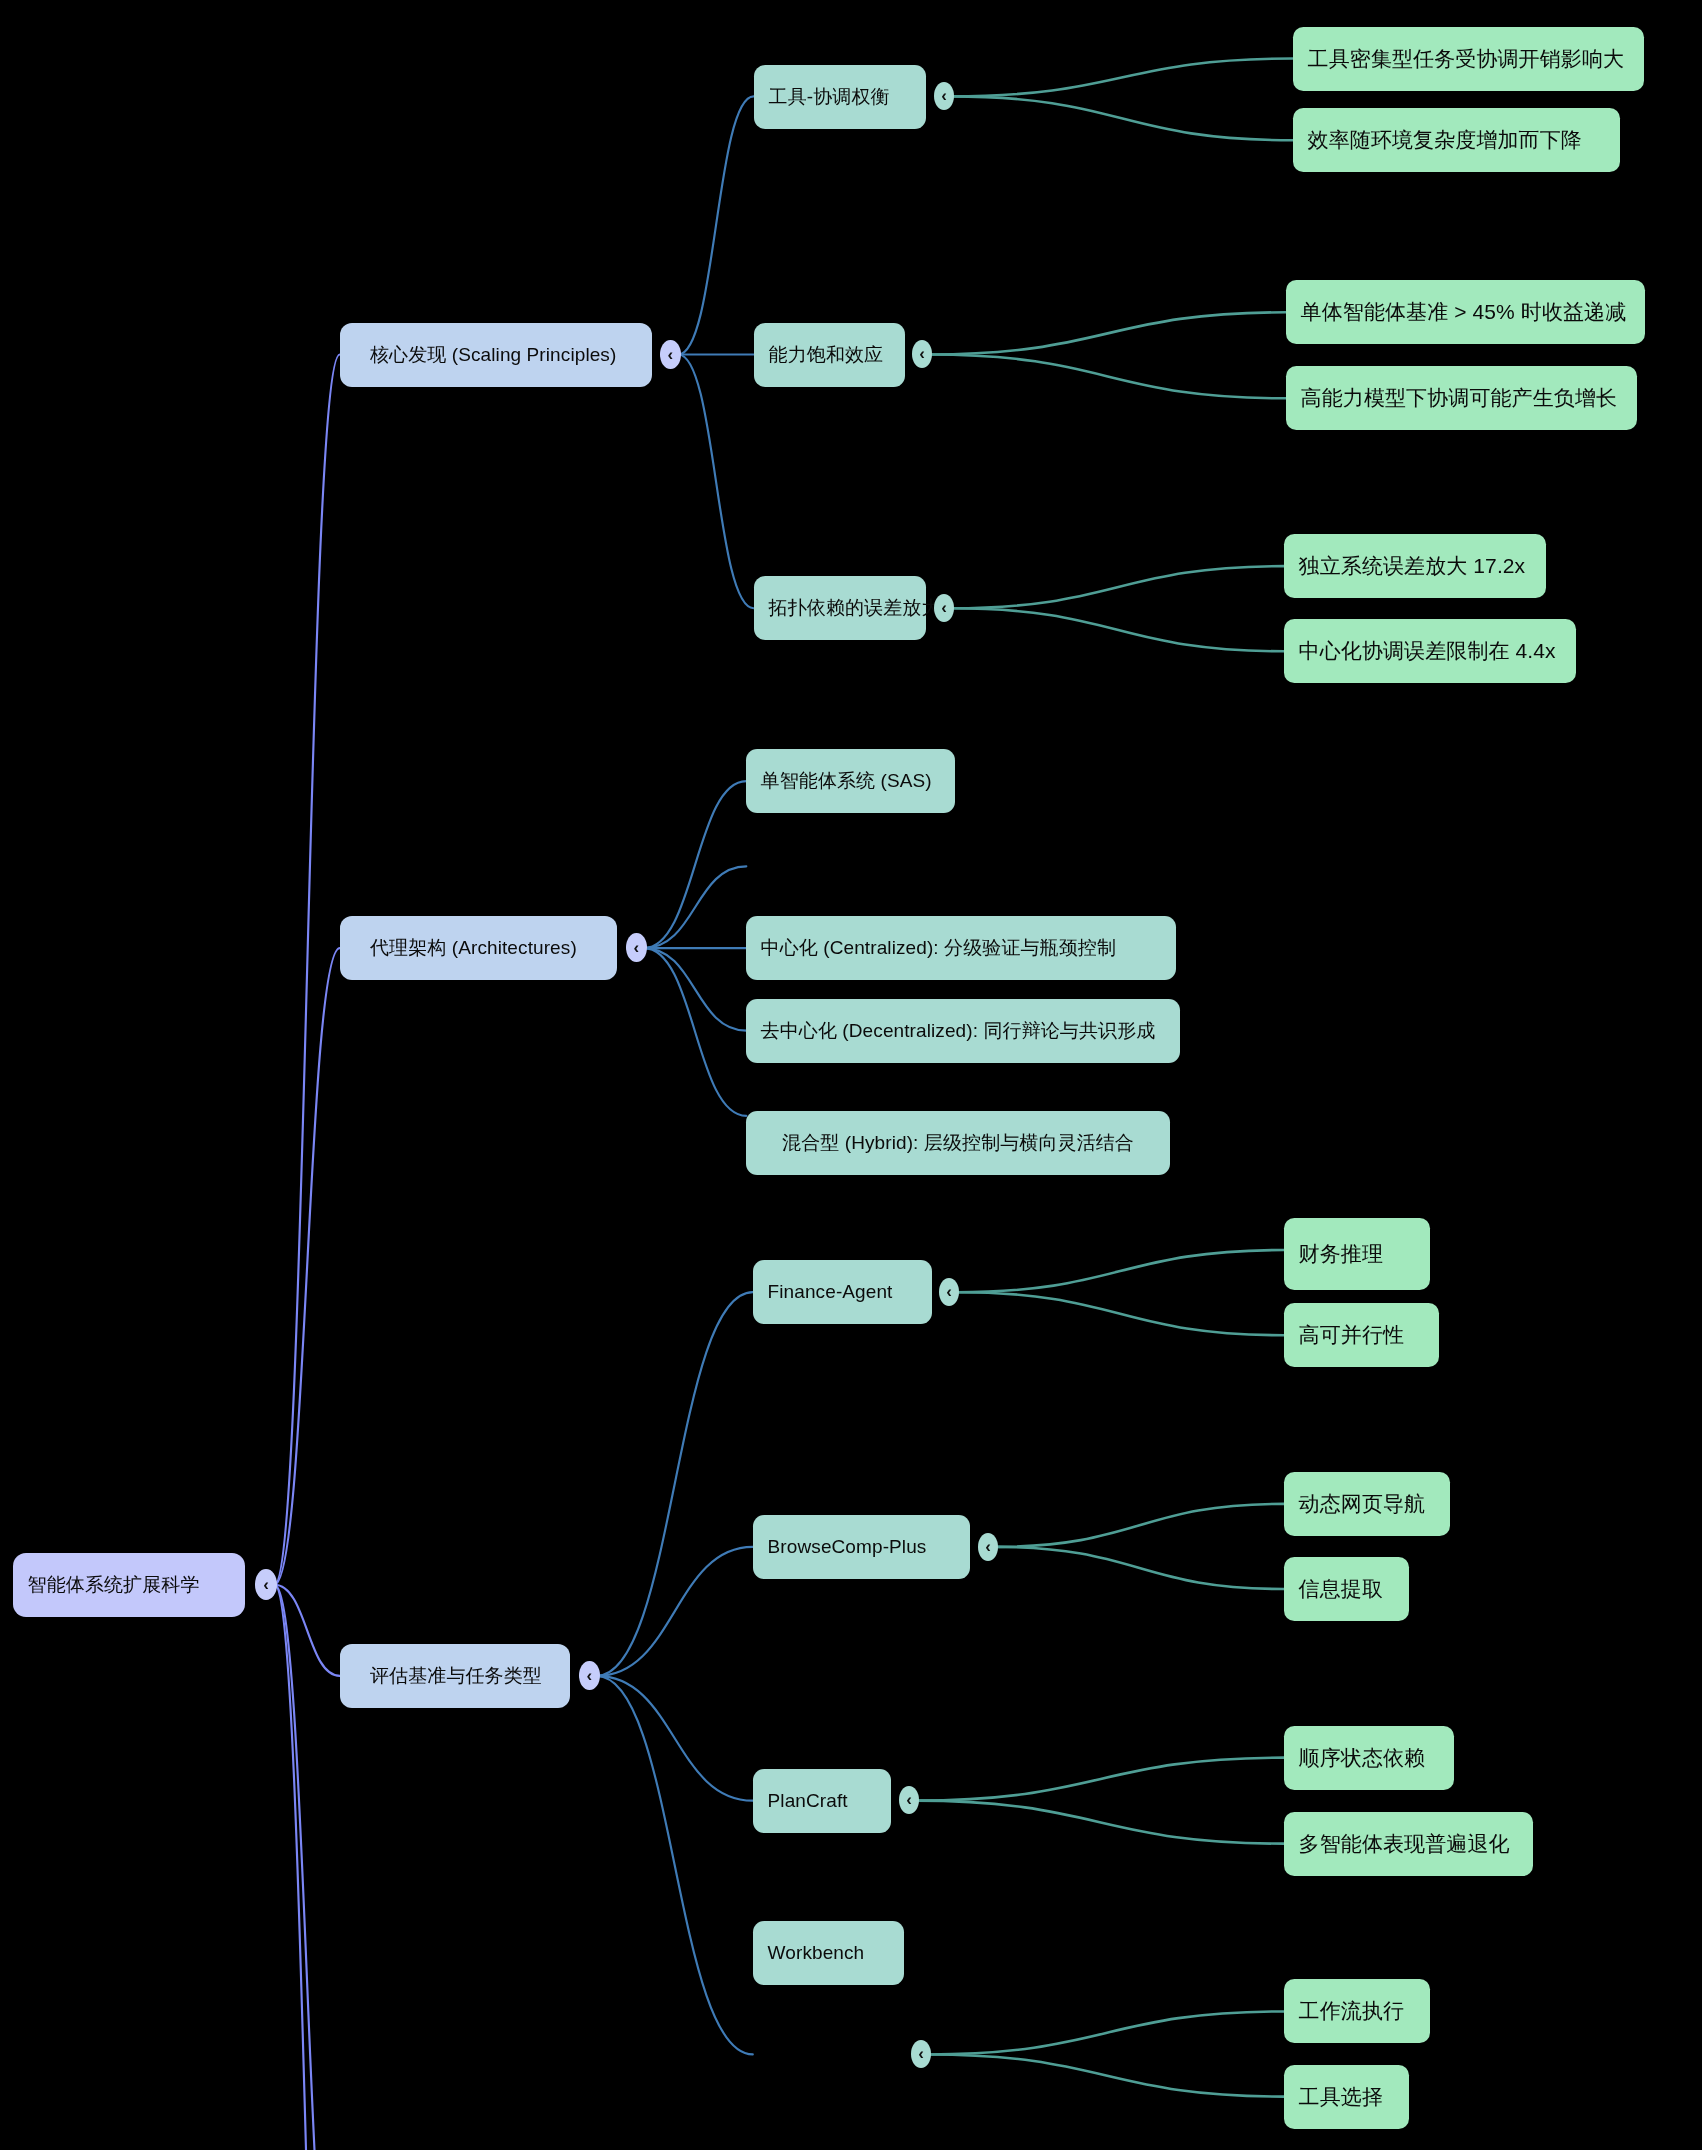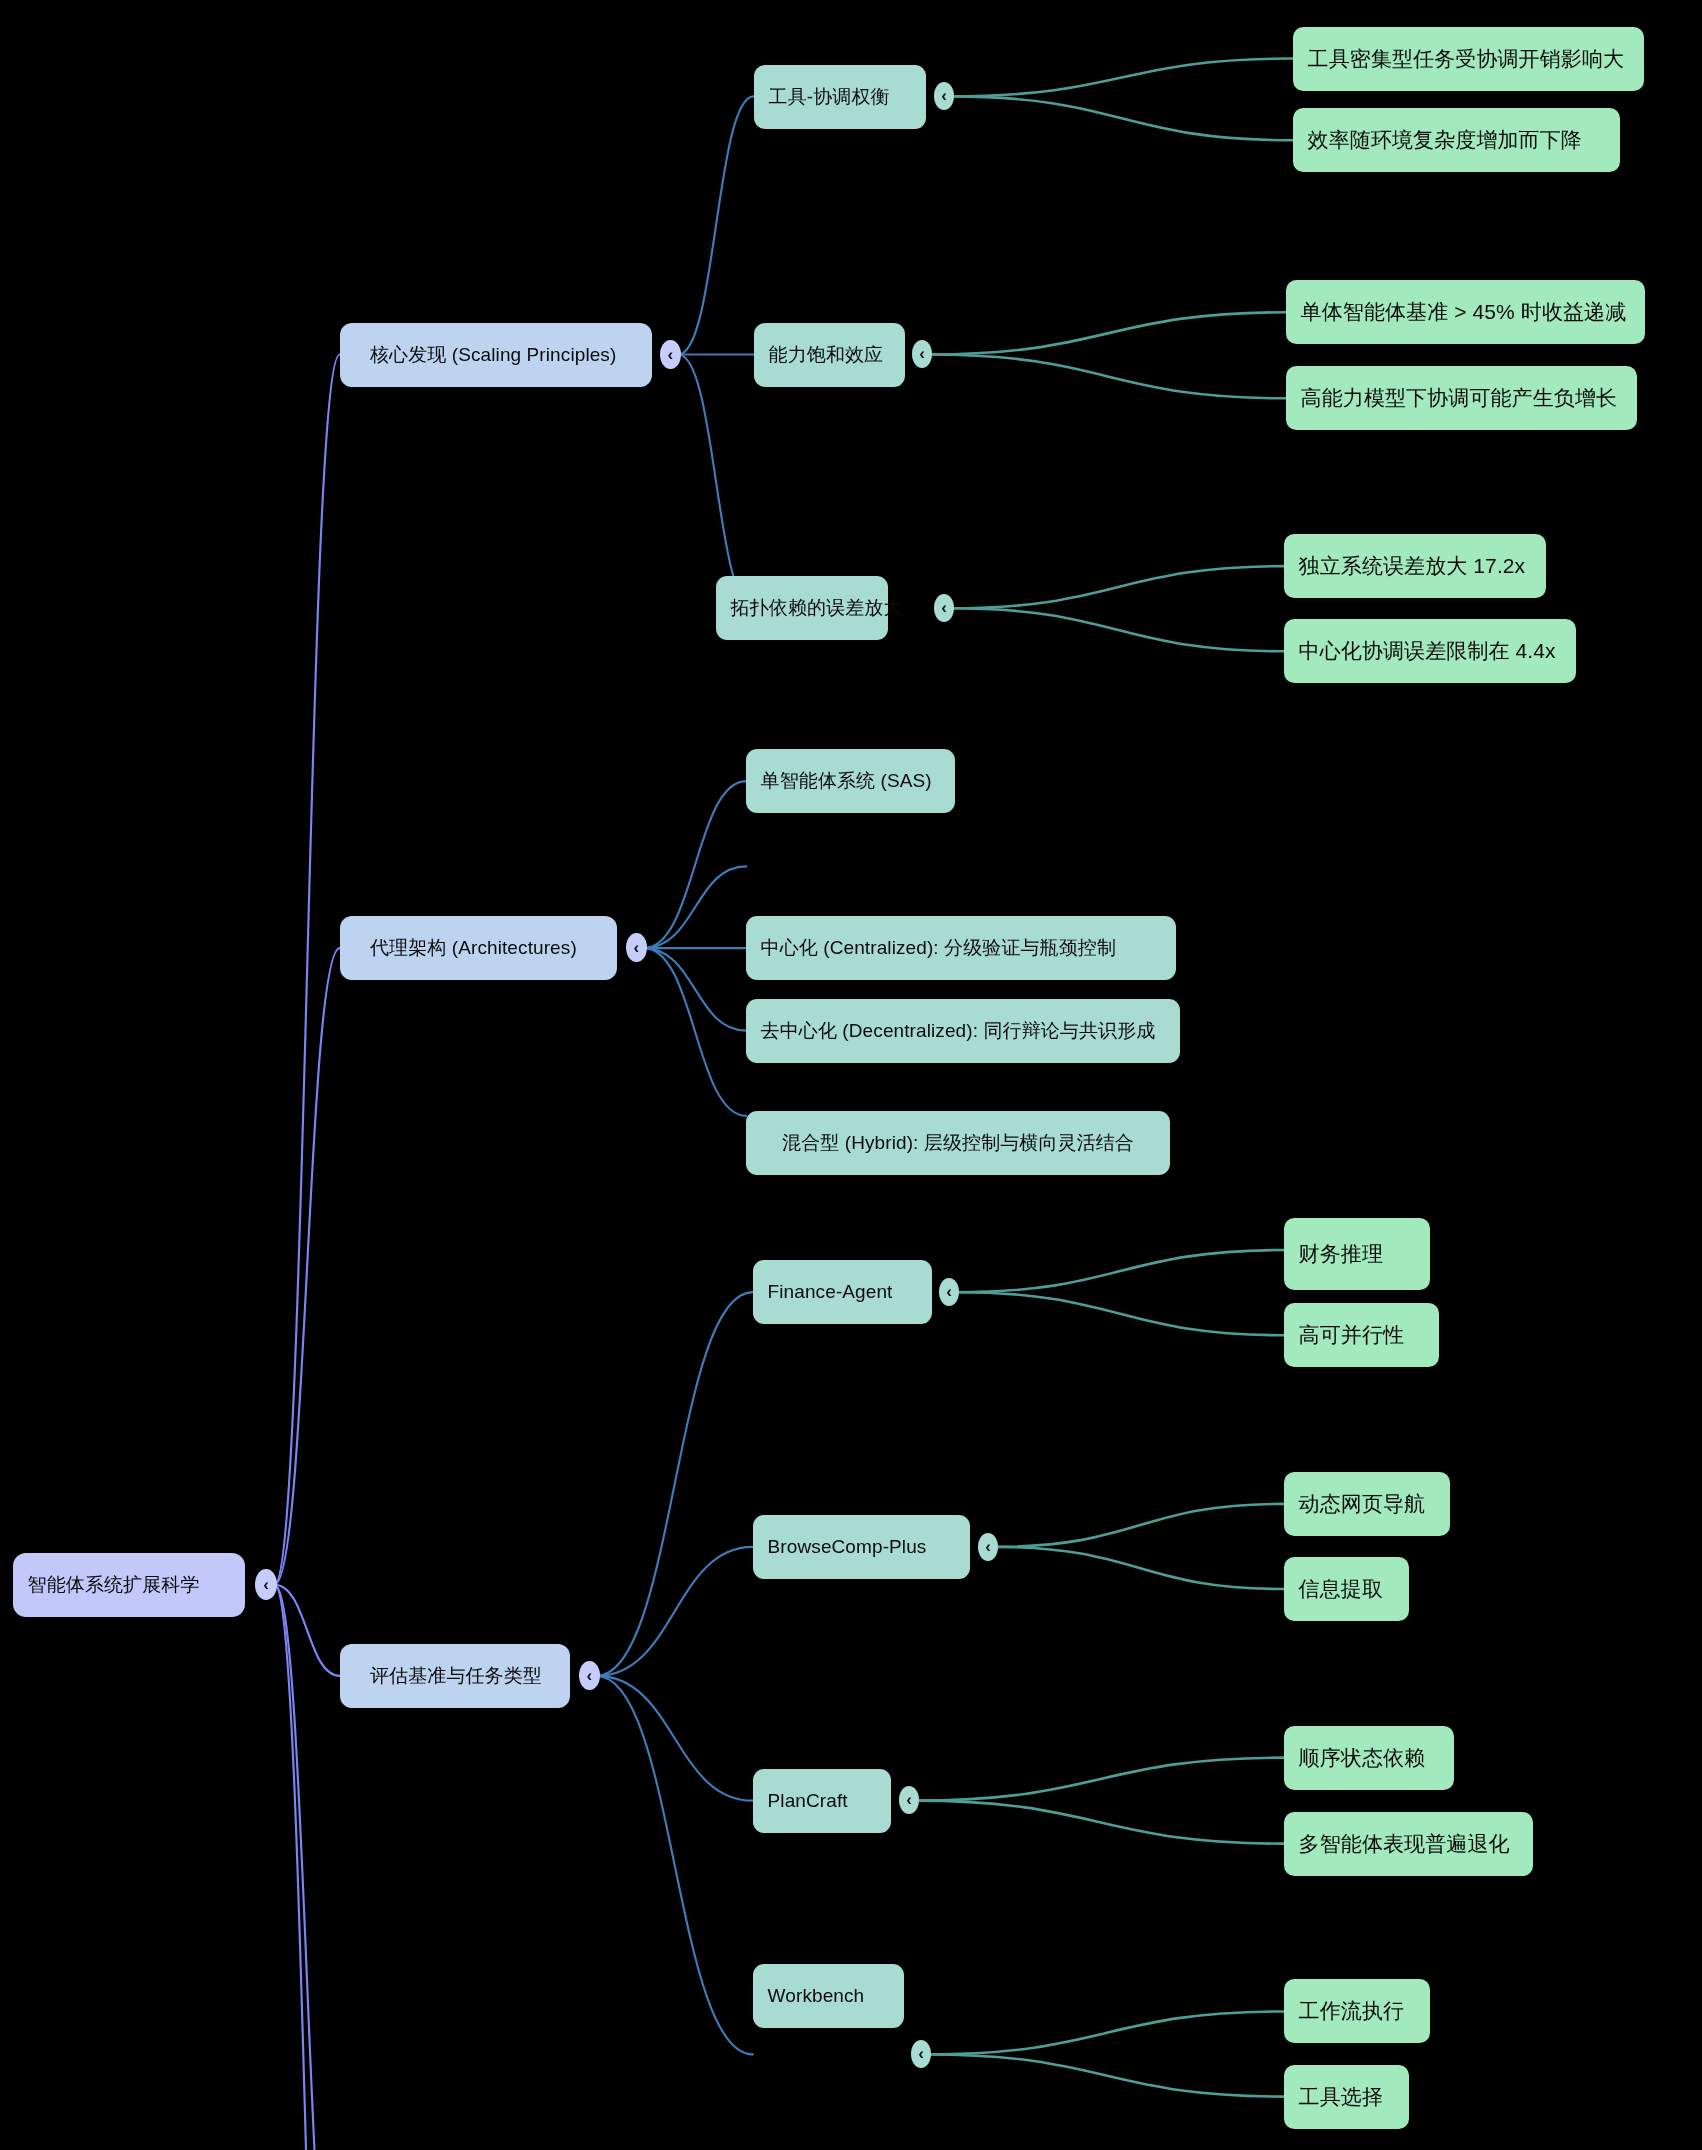--- a/index.html
+++ b/index.html
@@ -137,21 +137,21 @@
     <div class="node node-l2" style="left: 754px; top: 323px; width: 151px; height: 64px;">
       <span>能力饱和效应</span>
     </div>
     <div class="collapse collapse-l2" style="left: 912px; top: 340px; width: 20px; height: 28px;">‹</div>
     <div class="node node-l3" style="left: 1286px; top: 280px; width: 359px; height: 64px;">
       <span>单体智能体基准 &gt; 45% 时收益递减</span>
     </div>
     <div class="node node-l3" style="left: 1286px; top: 366px; width: 351px; height: 64px;">
       <span>高能力模型下协调可能产生负增长</span>
     </div>
-    <div class="node node-l2" style="left: 716px; top: 576px; width: 172px; height: 64px;">
+    <div class="node node-l2" style="left: 754px; top: 576px; width: 172px; height: 64px;">
       <span>拓扑依赖的误差放大</span>
     </div>
     <div class="collapse collapse-l2" style="left: 934px; top: 594px; width: 20px; height: 28px;">‹</div>
     <div class="node node-l3" style="left: 1284px; top: 534px; width: 262px; height: 64px;">
       <span>独立系统误差放大 17.2x</span>
     </div>
     <div class="node node-l3" style="left: 1284px; top: 619px; width: 292px; height: 64px;">
       <span>中心化协调误差限制在 4.4x</span>
     </div>
     <div class="node node-l1" style="left: 340px; top: 916px; width: 277px; height: 64px;">
@@ -197,21 +197,21 @@
     <div class="node node-l2" style="left: 753px; top: 1769px; width: 138px; height: 64px;">
       <span>PlanCraft</span>
     </div>
     <div class="collapse collapse-l2" style="left: 899px; top: 1786px; width: 20px; height: 28px;">‹</div>
     <div class="node node-l3" style="left: 1284px; top: 1726px; width: 170px; height: 64px;">
       <span>顺序状态依赖</span>
     </div>
     <div class="node node-l3" style="left: 1284px; top: 1812px; width: 249px; height: 64px;">
       <span>多智能体表现普遍退化</span>
     </div>
-    <div class="node node-l2" style="left: 753px; top: 1964px; width: 151px; height: 64px;">
+    <div class="node node-l2" style="left: 753px; top: 1921px; width: 151px; height: 64px;">
       <span>Workbench</span>
     </div>
     <div class="collapse collapse-l2" style="left: 911px; top: 2040px; width: 20px; height: 28px;">‹</div>
     <div class="node node-l3" style="left: 1284px; top: 1979px; width: 146px; height: 64px;">
       <span>工作流执行</span>
     </div>
     <div class="node node-l3" style="left: 1284px; top: 2065px; width: 125px; height: 64px;">
       <span>工具选择</span>
     </div>
   </div>

